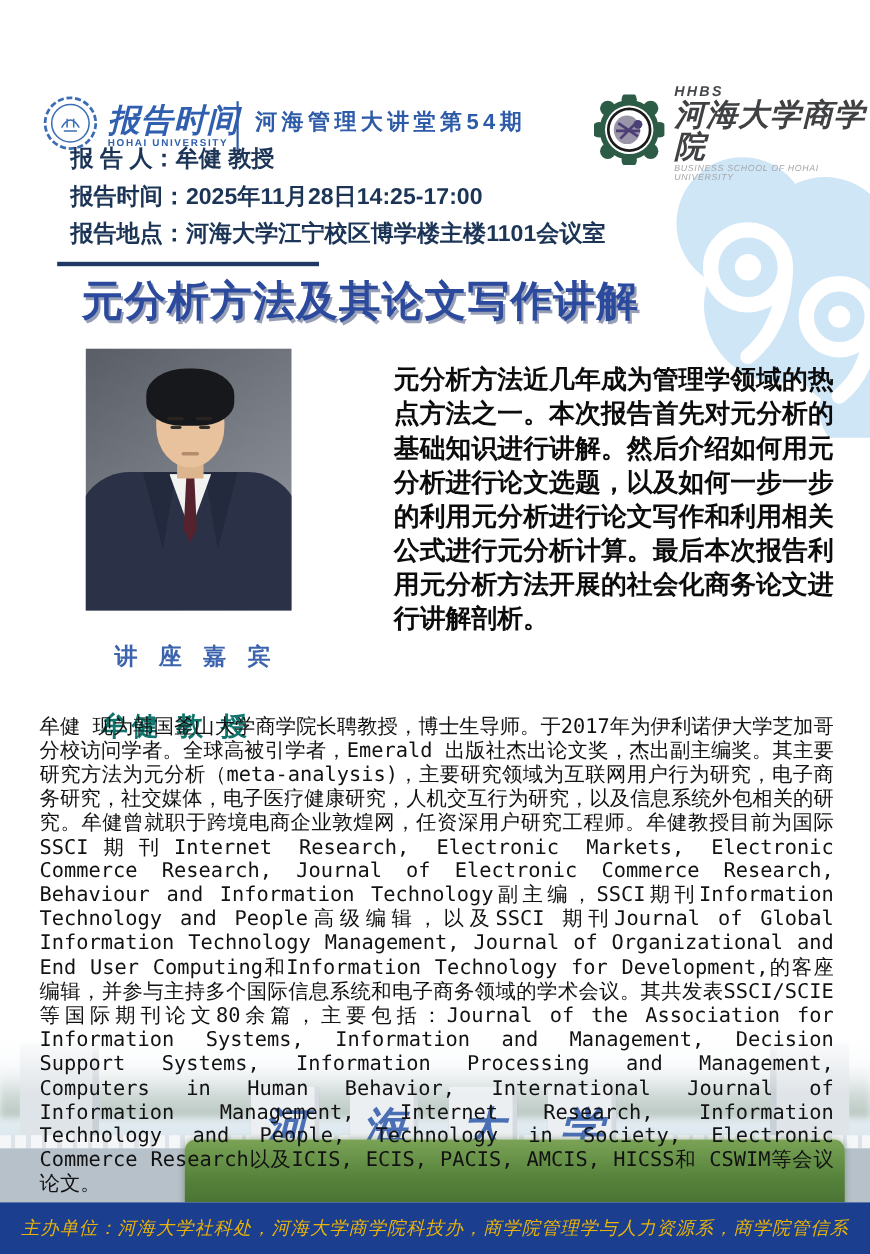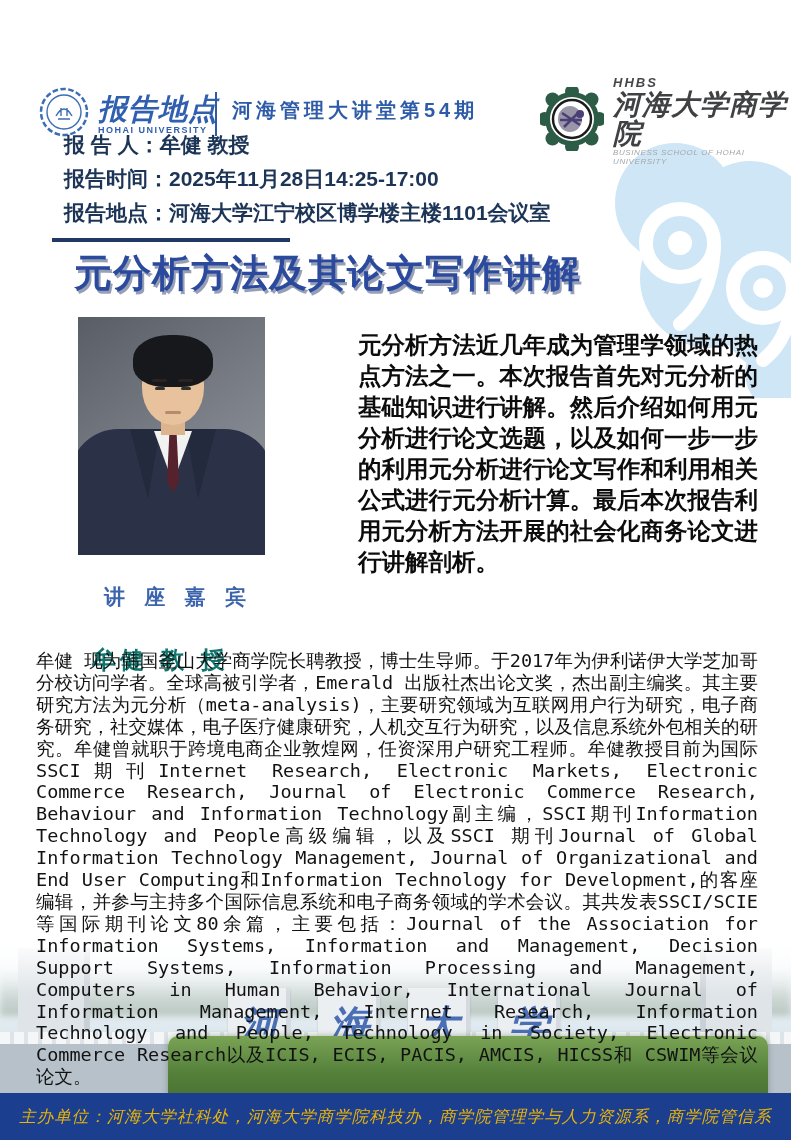--- a/index.html
+++ b/index.html
@@ -124,21 +124,21 @@
 <div class="abs header">
   <div class="abs uni-logo">
     <span>
       <svg width="52" height="52" viewBox="0 0 52 52">
         <circle cx="26" cy="26" r="23" fill="none" stroke="#3b6db5" stroke-width="2.5" stroke-dasharray="5.5 2.5"></circle>
         <circle cx="26" cy="26" r="17" fill="none" stroke="#3b6db5" stroke-width="1.4"></circle>
         <path d="M18 30 q8 -14 16 0 M20 33 h12 M23 22 v8 M29 22 v8" stroke="#3b6db5" stroke-width="1.4" fill="none"></path>
       </svg>
     </span>
     <span>
-      <div class="uni-name">报告地点</div>
+      <div class="uni-name">报告时间</div>
       <div class="uni-sub">HOHAI UNIVERSITY</div>
     </span>
   </div>
   <div class="abs divider"></div>
   <div class="abs series-title">河海管理大讲堂第54期</div>
   <div class="abs school-logo">
     <span>
       <svg width="64" height="64" viewBox="0 0 64 64">
         <g fill="#2d5c46">
           <circle cx="32" cy="32" r="27"></circle>

